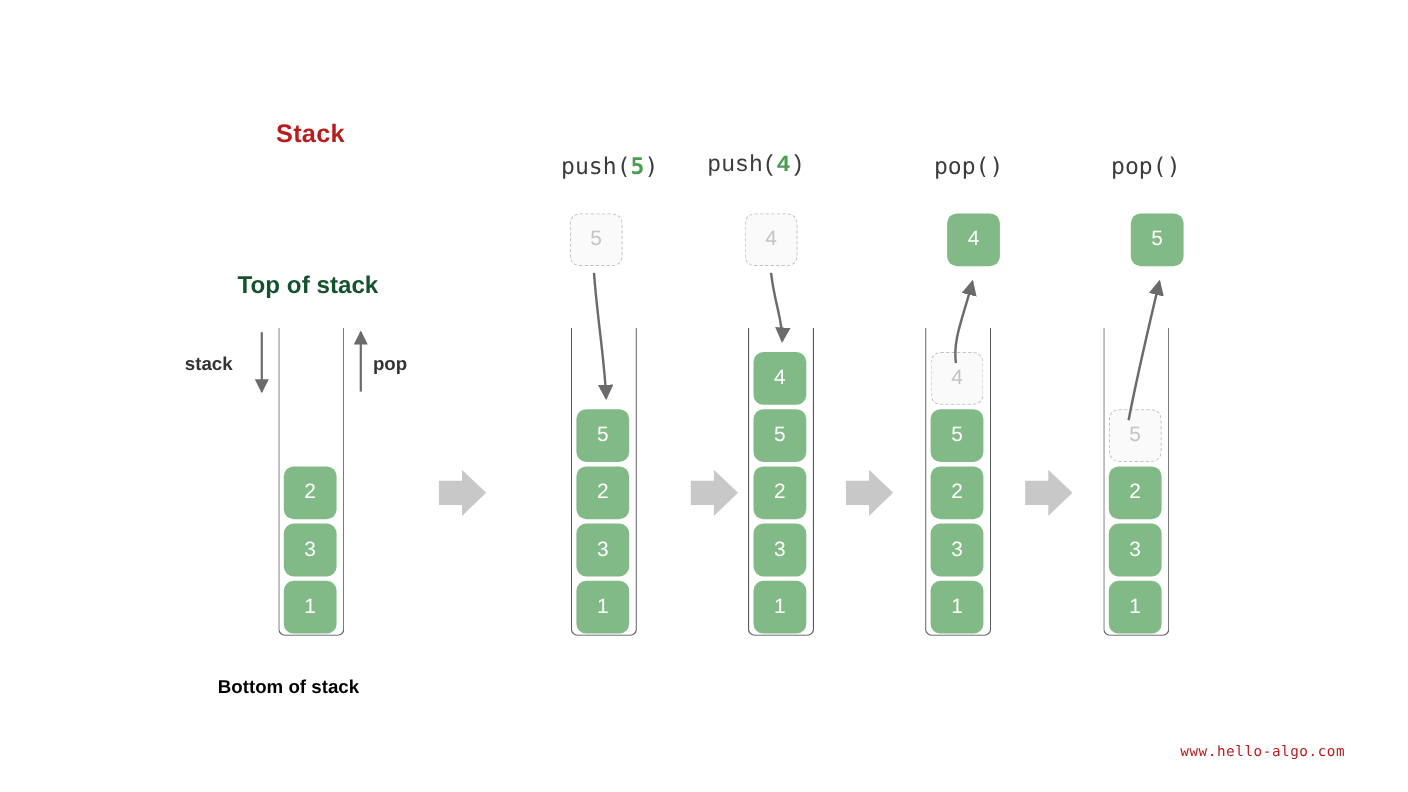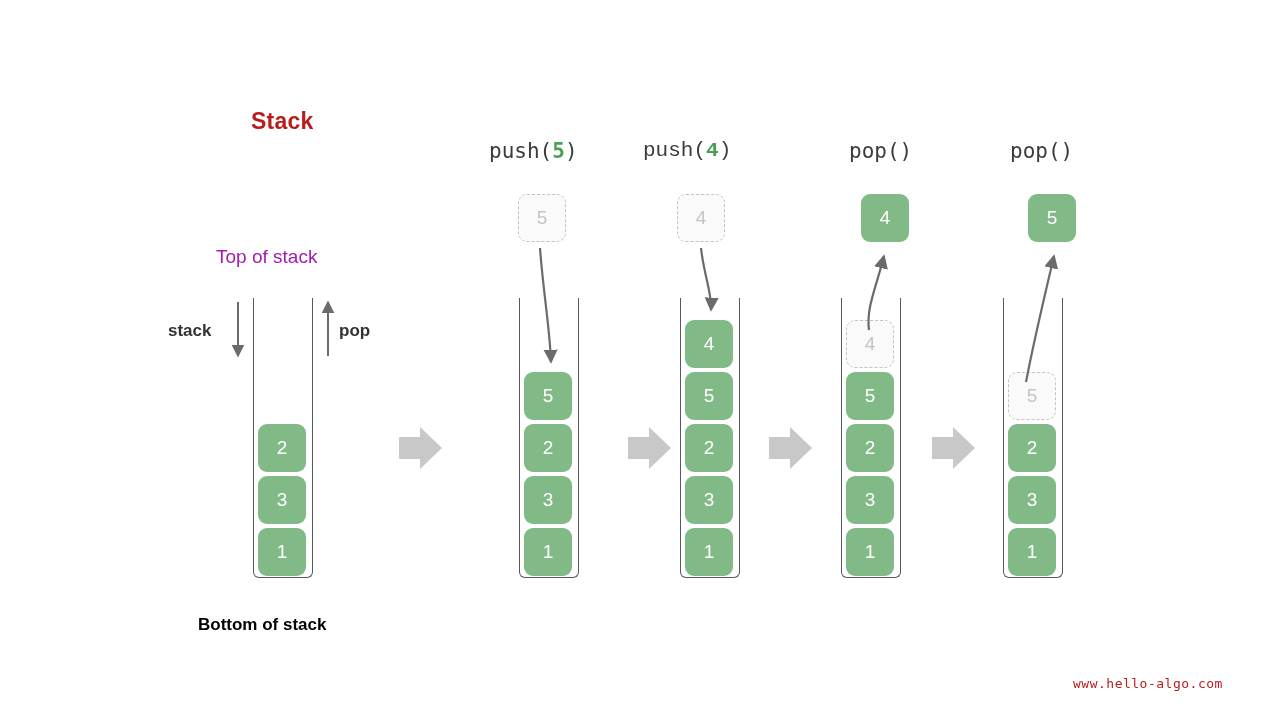--- a/index.html
+++ b/index.html
@@ -32,23 +32,23 @@
     font-weight: bold;
     color: #b91c1c;
     letter-spacing: 0.2px;
     white-space: nowrap;
   }
 
   .label-top {
     position: absolute;
     left: 216px;
     top: 246px;
-    font-size: 19px;
-    font-weight: normal;
-    color: #a21caf;
+    font-size: 22px;
+    font-weight: bold;
+    color: #14532d;
     white-space: nowrap;
   }
 
   .label-bottom {
     position: absolute;
     left: 198px;
     top: 615px;
     font-size: 17px;
     font-weight: bold;
     color: #000000;
@@ -152,21 +152,21 @@
 
 <div class="canvas">
 
   <div class="title-stack">Stack</div>
 
   <div class="label-top">Top of stack</div>
   <div class="label-bottom">Bottom of stack</div>
   <div class="label-push">stack</div>
   <div class="label-pop">pop</div>
 
-  <div class="op-label" style="left:489px;">
+  <div class="op-label" style="left:510px;">
     <span>push(</span><span class="arg">5</span><span>)</span>
   </div>
   <div class="op-label" style="left:643px;font-family:Liberation Mono, monospace;">
     <span>push(</span><span class="arg">4</span><span>)</span>
   </div>
   <div class="op-label" style="left:849px;">
     <span>pop(</span><span class="arg"></span><span>)</span>
   </div>
   <div class="op-label" style="left:1010px;">
     <span>pop(</span><span class="arg"></span><span>)</span>

